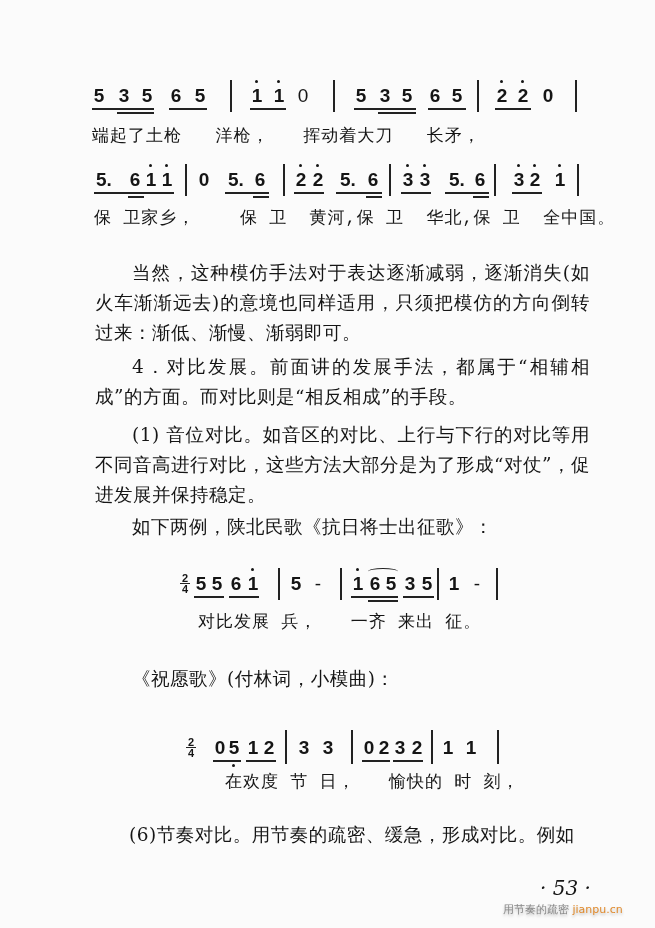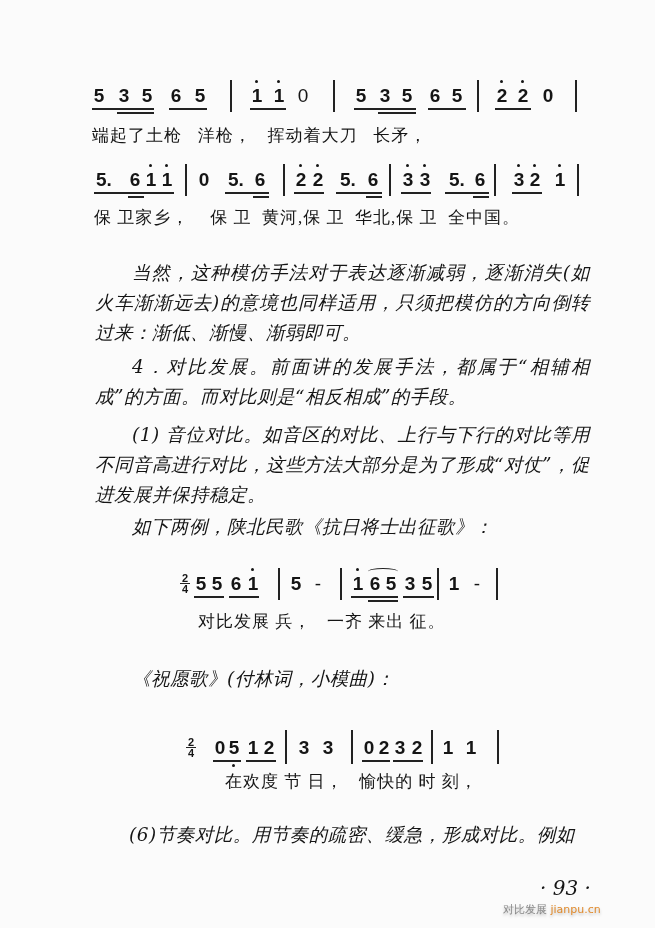--- a/index.html
+++ b/index.html
@@ -20,29 +20,29 @@
     content: ""; position: absolute; left: 5px; top: 26px; width: 3px; height: 3px; background: #151515; border-radius: 50%;
   }
   .uline { position: absolute; height: 2px; background: #222; }
   .bar { position: absolute; width: 2px; background: #222; }
   .timesig {
     position: absolute; font-family: "Liberation Sans", sans-serif; font-weight: bold; font-size: 11px;
     line-height: 10px; text-align: center; width: 10px;
   }
   .timesig .num { border-bottom: 1.5px solid #222; display: block; }
   .lyric {
-    position: absolute; font-family: Liberation Serif, serif; font-size: 17px;
+    position: absolute; font-family: Liberation Mono, monospace; font-size: 17px;
     white-space: pre; letter-spacing: 1px;
   }
   .para {
     position: absolute; left: 95px; width: 495px; font-size: 18.5px; line-height: 30px;
     letter-spacing: 0.5px; text-align: justify;
   }
   .para p { margin: 0; }
-  .indent { text-indent: 37px; font-style: italic; }
+  .indent { text-indent: 37px; }
   .pagenum { position: absolute; left: 540px; top: 876px; font-style: italic; font-size: 20px; }
   .watermark {
     position: absolute; left: 503px; top: 902px; font-family: "DejaVu Sans", sans-serif; font-size: 11px;
     color: #888; text-shadow: 0 2px 3px #bbb;
   }
   .watermark .domain { color: #e08a2c; }
   .slur {
     position: absolute; border-top: 1.5px solid #222; border-radius: 50% 50% 0 0; height: 6px;
   }
 </style>
@@ -193,17 +193,17 @@
   <span class="note" style="left:441px">1</span>
   <span class="note" style="left:464px">1</span>
   <div class="bar" style="left:497px;top:2px;height:34px"></div>
 </div>
 <div class="lyric" style="left:225px;top:770px;">在欢度 节 日，   愉快的 时 刻，</div>
 
 <div class="para" style="top:820px;">
   <p class="indent" style="text-indent:34px;">(6)节奏对比。用节奏的疏密、缓急，形成对比。例如</p>
 </div>
 
-<div class="pagenum">· 93 ·</div>
+<div class="pagenum">· 53 ·</div>
 <div class="watermark">
-  <span>对比发展</span>
+  <span>用节奏的疏密</span>
   <span class="domain">jianpu.cn</span>
 </div>
 
 </body></html>

